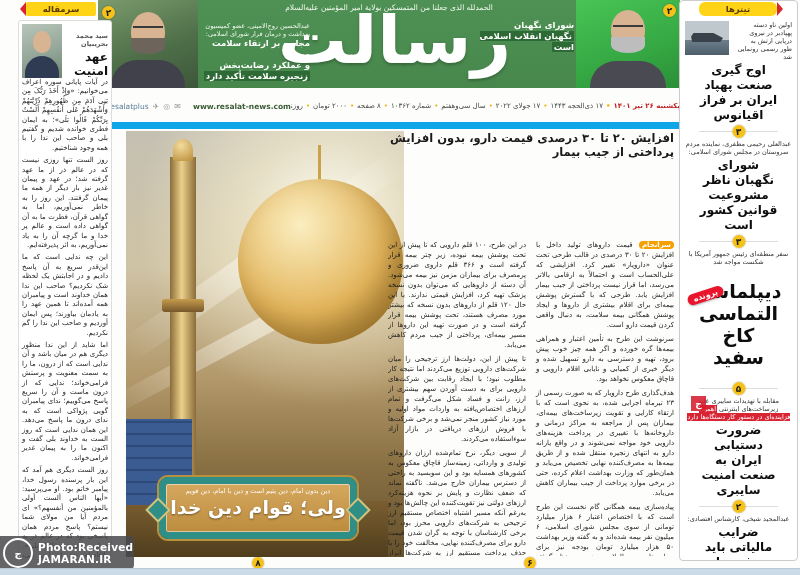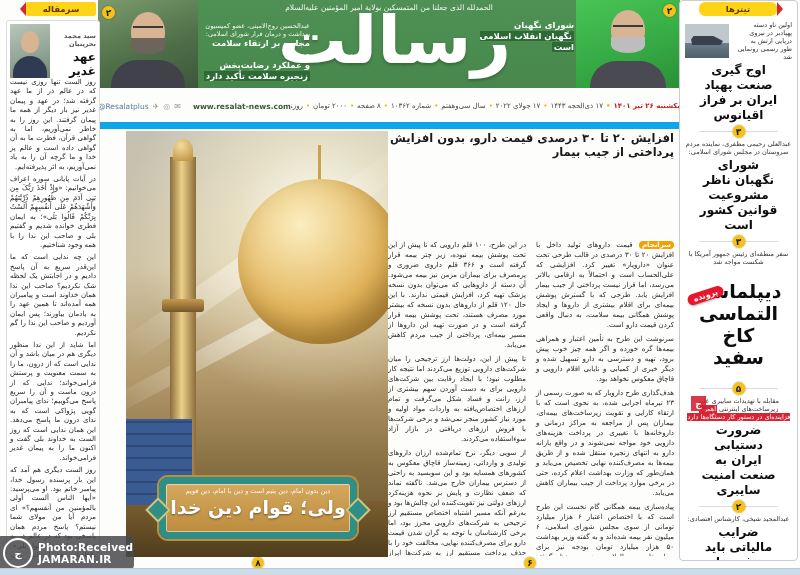--- a/index.html
+++ b/index.html
@@ -26,40 +26,40 @@
   .dl-seg::after{content:"\2022";color:#f0b400;margin:0 3px;}
   .dl-seg:last-child::after{content:"";}
   .dl-seg.red{color:#c22128;font-weight:bold;}
   #dl-left{display:flex;align-items:center;gap:4px;font-size:7.5px;color:#5b7d9b;white-space:nowrap;}
   .dl-icon{color:#9a9a9a;font-size:8px;}
   #dl-site{color:#3a5b36;font-weight:bold;margin-left:8px;}
   
   #editorial{left:2px;top:0;width:96px;height:566px;}
   #ed-ribbon{position:absolute;left:24px;top:2px;width:70px;height:14px;background:#ffd316;color:#5a3b00;font-size:8.5px;font-weight:bold;display:flex;align-items:center;justify-content:center;border-radius:2px;}
   #ed-ribbon::before{content:"";position:absolute;left:-6px;border-top:7px solid transparent;border-bottom:7px solid transparent;border-right:6px solid #d8282f;}
-  #ed-box{position:absolute;left:4px;top:20px;width:94px;height:540px;border:1px solid #ddd;border-radius:3px;background:#fff;padding:3px;box-sizing:border-box;overflow:hidden;}
+  #ed-box{position:absolute;left:16px;top:20px;width:94px;height:540px;border:1px solid #ddd;border-radius:3px;background:#fff;padding:3px;box-sizing:border-box;overflow:hidden;}
   #ed-top{display:flex;direction:ltr;gap:3px;}
   #ed-photo{width:40px;height:54px;background:linear-gradient(160deg,#b9c6ba,#8fa395 60%,#70866f);position:relative;flex:0 0 auto;}
   #ed-photo .p-head{width:18px;height:22px;left:11px;top:7px;}
   #ed-photo .p-torso{width:34px;height:22px;left:3px;background:#2e3b52;}
   #ed-author-wrap{flex:1;display:flex;flex-direction:column;justify-content:flex-end;text-align:right;}
   #ed-author{font-size:6.5px;color:#555;font-weight:bold;}
   #ed-title{font-size:12px;font-weight:800;color:#111;margin-top:2px;}
   .ed-p{font-size:7px;line-height:9.4px;text-align:justify;color:#222;margin:0 0 3px;}
   
   #lead-kicker{left:390px;top:131px;width:284px;text-align:right;font-size:11.5px;font-weight:bold;color:#1a1a1a;}
   #lead-title{left:384px;top:143px;width:290px;text-align:right;font-weight:900;color:#0c0c0c;font-size:44px;line-height:46px;letter-spacing:-1px;}
   #lead-cols{left:388px;top:240px;width:286px;height:316px;display:flex;gap:10px;direction:rtl;overflow:hidden;}
   .lead-col{width:138px;}
   .lead-p{font-size:7px;line-height:10px;text-align:justify;color:#1d1d1d;margin:0 0 4px;}
   .dropword{background:#f59f00;color:#fff;font-weight:bold;border-radius:6px;padding:0 3px;}
   
   #mosque{left:126px;top:131px;width:262px;height:426px;overflow:hidden;background:
     radial-gradient(circle at 72% 20%,rgba(255,255,245,.95),rgba(255,246,215,.55) 20%,rgba(210,200,175,0) 48%),
-    linear-gradient(180deg,#c4c0b2 0%,#cfc3a5 32%,#b2986a 58%,#8a7144 78%,#64502c 100%);}
+    linear-gradient(180deg,#c4c0b2 0%,#cfc3a5 32%,#b2986a 58%,#8a7144 78%,#64502c 100%); padding-left: 16px;}
   .ray{position:absolute;width:340px;height:26px;background:linear-gradient(90deg,rgba(255,255,255,0),rgba(255,255,248,.5),rgba(255,255,255,0));}
   #dome{position:absolute;left:112px;top:48px;width:165px;height:165px;border-radius:50%;background:radial-gradient(circle at 38% 28%,#fbeec0,#e3b55c 55%,#a87c2e 95%);box-shadow:inset -10px -14px 28px rgba(90,60,10,.35);}
   #dome-finial{position:absolute;left:192px;top:14px;width:3px;height:38px;background:#caa24a;}
   #minaret{position:absolute;left:44px;top:26px;width:26px;height:400px;background:linear-gradient(90deg,#8a6c3a,#ecd08a 45%,#8a6c3a);}
   #minaret-balcony{position:absolute;left:36px;top:168px;width:42px;height:13px;background:linear-gradient(180deg,#c59b4c,#77572a);border-radius:3px;}
   #minaret-cap{position:absolute;left:47px;top:8px;width:20px;height:22px;border-radius:50% 50% 10% 10%;background:radial-gradient(circle at 40% 30%,#f2dc9c,#b98c3a);}
   #tiles{position:absolute;left:0;bottom:52px;width:66px;height:86px;background:
     repeating-linear-gradient(0deg,#3b5c92 0 10px,#2e4a79 10px 12px),
     repeating-linear-gradient(90deg,rgba(255,255,255,.12) 0 9px,rgba(0,0,0,.12) 9px 11px);}
   #wall{position:absolute;left:0;bottom:0;width:262px;height:56px;background:linear-gradient(180deg,#7b5e30,#4f3d1d);}
@@ -72,21 +72,21 @@
   
   #sidebar{left:679px;top:0;width:119px;height:561px;border:1px solid #ccc;border-radius:4px;background:#fff;box-sizing:border-box;padding:20px 5px 0;overflow:hidden;}
   #sb-ribbon{position:absolute;left:20px;top:2px;width:78px;height:14px;background:#ffd316;color:#5a3b00;font-size:8.5px;font-weight:bold;display:flex;align-items:center;justify-content:center;border-radius:6px;}
   #sb-ribbon::after{content:"";position:absolute;right:-6px;border-top:7px solid transparent;border-bottom:7px solid transparent;border-left:6px solid #d8282f;}
   .sb-kicker{font-size:6.5px;line-height:8px;color:#333;text-align:center;}
   .sb-headline{font-size:12px;line-height:15px;font-weight:800;color:#0d0d0d;text-align:center;margin:2px 12px;}
   .sb-headline.big{font-size:19px;line-height:22px;width:86px;margin:14px auto;}
   .sb-divider{position:relative;height:13px;margin:1px 0 2px;}
   .sb-divider::before{content:"";position:absolute;left:14px;right:14px;top:6px;border-top:1px solid #ddd;}
   .sb-divider .numcircle{position:absolute;left:50%;transform:translateX(-50%);top:0;}
-  #item1-row{display:flex;direction:rtl;gap:8px;align-items:center;}
+  #item1-row{display:flex;direction:rtl;gap:8px;align-items:flex-start;}
   #ship-thumb{flex:0 0 auto;width:44px;height:34px;background:linear-gradient(180deg,#bfc8cc 55%,#6d7f8c 56%,#4e5e6b);position:relative;}
   #ship-thumb::after{content:"";position:absolute;left:6px;top:12px;width:32px;height:9px;background:#39424b;clip-path:polygon(0 40%,8% 0,70% 0,100% 55%,92% 100%,4% 100%);}
   #item1-kicker{text-align:right;}
   .badge-parvandeh{position:absolute;left:2px;top:40px;background:#e8152d;color:#fff;font-size:8px;font-weight:bold;padding:1px 6px;border-radius:8px;transform:rotate(-18deg);box-shadow:0 1px 2px rgba(0,0,0,.3);}
   .stamp-j{position:absolute;left:6px;top:-1px;width:15px;height:15px;background:rgba(214,30,45,.88);color:#fff;font-size:9px;font-weight:bold;display:flex;align-items:center;justify-content:center;}
   .hl-red{background:#d92434;color:#fff;padding:0 1px;}
   #sb-feature{margin:3px -5px 0;background:#fbe292;padding:4px 6px 2px;text-align:center;}
   .feat-kicker{font-size:6.5px;line-height:8.5px;color:#4a3a08;}
   .feat-headline{font-size:15px;line-height:17px;font-weight:900;color:#101010;margin:2px 0 4px;}
   
@@ -149,25 +149,25 @@
   <div id="editorial" class="abs">
     <div id="ed-ribbon">سرمقاله</div>
     <div id="ed-box" class="rtl">
       <div id="ed-top">
         <div id="ed-photo">
           <div class="p-head"></div>
           <div class="p-torso"></div>
         </div>
         <div id="ed-author-wrap">
           <div id="ed-author">سید محمد بحرینیان</div>
-          <div id="ed-title">عهد غدیر</div>
+          <div id="ed-title">عهد امنیت</div>
         </div>
       </div>
+      <p class="ed-p">در آیات پایانی سوره اعراف می‌خوانیم: «وَإِذْ أَخَذَ رَبُّکَ مِن بَنِی آدَمَ مِن ظُهُورِهِمْ ذُرِّیَّتَهُمْ وَأَشْهَدَهُمْ عَلَی أَنفُسِهِمْ أَلَسْتُ بِرَبِّکُمْ قَالُوا بَلَی»؛ به ایمان فطری خوانده شدیم و گفتیم بلی و صاحب این ندا را با همه وجود شناختیم.</p>
       <p class="ed-p">روز الست تنها روزی نیست که در عالم ذر از ما عهد گرفته شد؛ در عهد و پیمان غدیر نیز بار دیگر از همه ما پیمان گرفتند. این روز را به خاطر نمی‌آوریم، اما به گواهی قرآن، فطرت ما به آن گواهی داده است و عالم پر خدا و ما گرچه آن را به یاد نمی‌آوریم، به اثر پذیرفته‌ایم.</p>
-      <p class="ed-p">در آیات پایانی سوره اعراف می‌خوانیم: «وَإِذْ أَخَذَ رَبُّکَ مِن بَنِی آدَمَ مِن ظُهُورِهِمْ ذُرِّیَّتَهُمْ وَأَشْهَدَهُمْ عَلَی أَنفُسِهِمْ أَلَسْتُ بِرَبِّکُمْ قَالُوا بَلَی»؛ به ایمان فطری خوانده شدیم و گفتیم بلی و صاحب این ندا را با همه وجود شناختیم.</p>
       <p class="ed-p">این چه ندایی است که ما این‌قدر سریع به آن پاسخ دادیم و در اجابتش یک لحظه شک نکردیم؟ صاحب این ندا همان خداوند است و پیامبران همه آمده‌اند تا همین عهد را به یادمان بیاورند؛ پس ایمان آوردیم و صاحب این ندا را گم نکردیم.</p>
       <p class="ed-p">اما شاید از این ندا منظور دیگری هم در میان باشد و آن ندایی است که از درون، ما را به سمت معنویت و پرستش فرامی‌خواند؛ ندایی که از درون ماست و آن را سریع پاسخ می‌گوییم؛ ندای پیامبران گویی پژواکی است که به ندای درون ما پاسخ می‌دهد. این همان ندایی است که روز الست به خداوند بلی گفت و اکنون ما را به پیمان غدیر فرامی‌خواند.</p>
       <p class="ed-p">روز الست دیگری هم آمد که این بار پرسنده رسول خدا، پیامبر خاتم بود. او می‌پرسید: «أیها الناس ألست أولی بالمؤمنین من أنفسهم؟» ای مردم آیا من مولای شما نیستم؟ پاسخ مردم همان پاسخی بود که در عالم ذر به خداوند دادند: «قالوا بلی». بلافاصله بعد از این بلی، پیامبر تکلیف مردم را روشن می‌کند: «من کنت مولاه فهذا علی مولاه».</p>
     </div>
   </div>
 
   <div id="mosque" class="abs">
     <div class="ray" style="top:110px;left:-30px;transform:rotate(-35deg);"></div>
     <div class="ray" style="top:190px;left:-40px;transform:rotate(-28deg);height:18px;"></div>
     <div id="dome-finial"></div>

